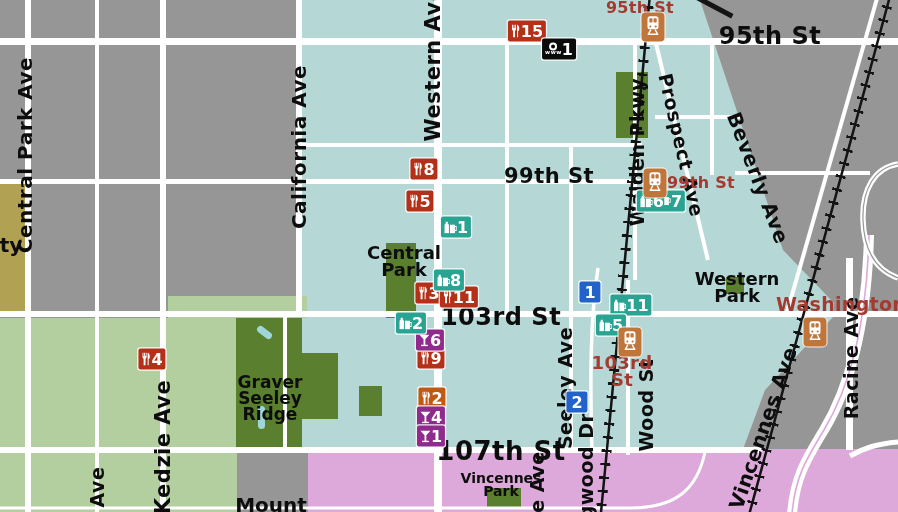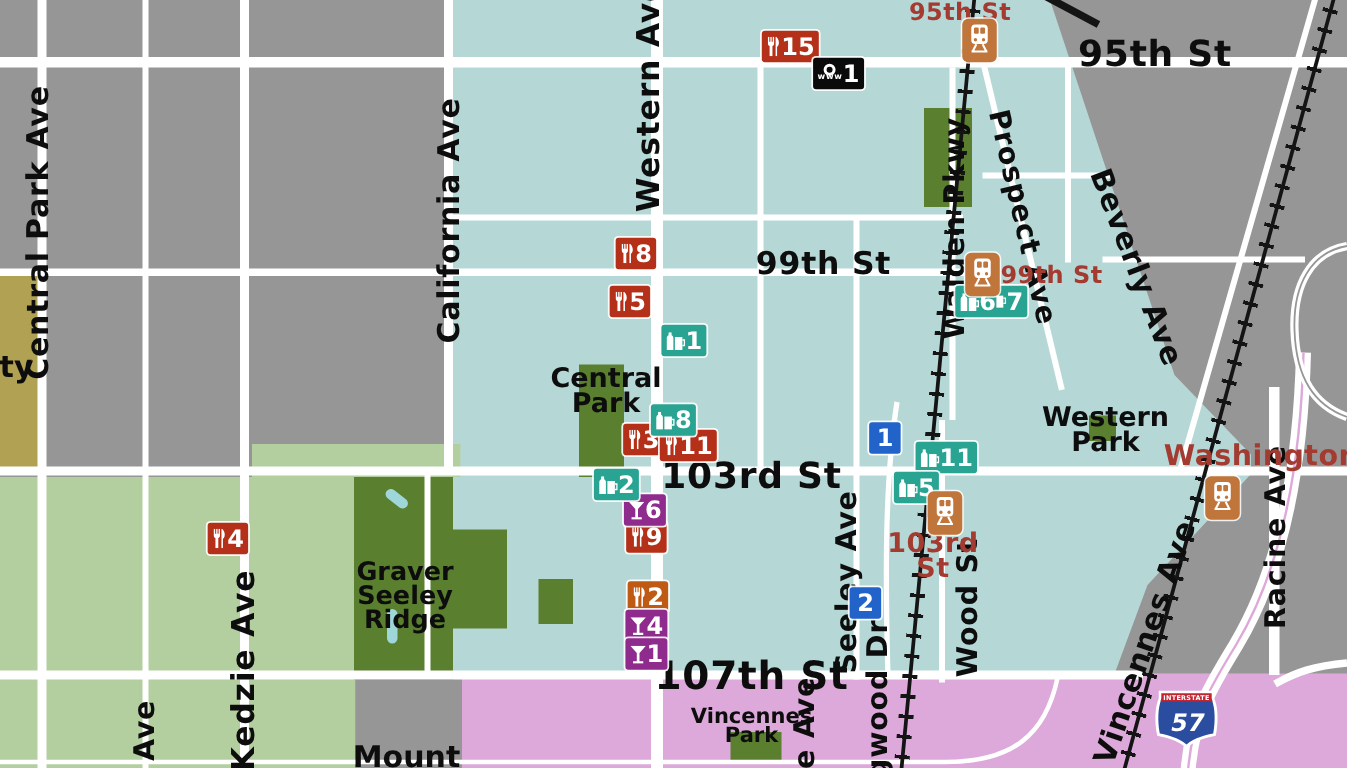--- a/index.html
+++ b/index.html
@@ -338,22 +338,13 @@
             <rect x="2" y="0.8" width="11" height="13" rx="2.6" fill="#fff"></rect>
             <rect x="3.8" y="2.8" width="3.2" height="4.2" rx="0.8" fill="#c0753a"></rect>
             <rect x="8" y="2.8" width="3.2" height="4.2" rx="0.8" fill="#c0753a"></rect>
             <circle cx="4.8" cy="11" r="1.1" fill="#c0753a"></circle>
             <circle cx="10.2" cy="11" r="1.1" fill="#c0753a"></circle>
             <path d="M5.4 14 L3 18.6 M9.6 14 L12 18.6 M2.2 18.8 H12.8" stroke="#fff" stroke-width="1.4" fill="none"></path>
           </svg></span>
       </div>
     </div>
 
-  <div id="shield" style="left:791px;top:481px;">
-    <svg width="46" height="40" viewBox="0 0 46 40">
-      <path d="M23 39.5 C17 34.5 9 32.5 3.5 31.5 C1.5 22 2 12 4.5 6.5 L4.5 1.5 H41.5 L41.5 6.5 C44 12 44.5 22 42.5 31.5 C37 32.5 29 34.5 23 39.5 Z" fill="#fff"></path>
-      <path d="M23 37.3 C17.5 32.8 10 30.9 5.2 30 C3.6 21.5 4 12.5 6.2 7.5 L6.2 6.8 H39.8 L39.8 7.5 C42 12.5 42.4 21.5 40.8 30 C36 30.9 28.5 32.8 23 37.3 Z" fill="#2b4da0"></path>
-      <path d="M6.2 6.8 L6.2 3.2 H39.8 L39.8 6.8 C40 7.3 40.2 7.9 40.4 8.6 H5.6 C5.8 7.9 6 7.3 6.2 6.8 Z" fill="#c02531"></path>
-      <text x="23" y="7.4" text-anchor="middle" class="shield-band">INTERSTATE</text>
-      <text x="24" y="28.5" text-anchor="middle" class="shield-num">57</text>
-    </svg>
-  </div>
 </div>
 
 </body></html>

